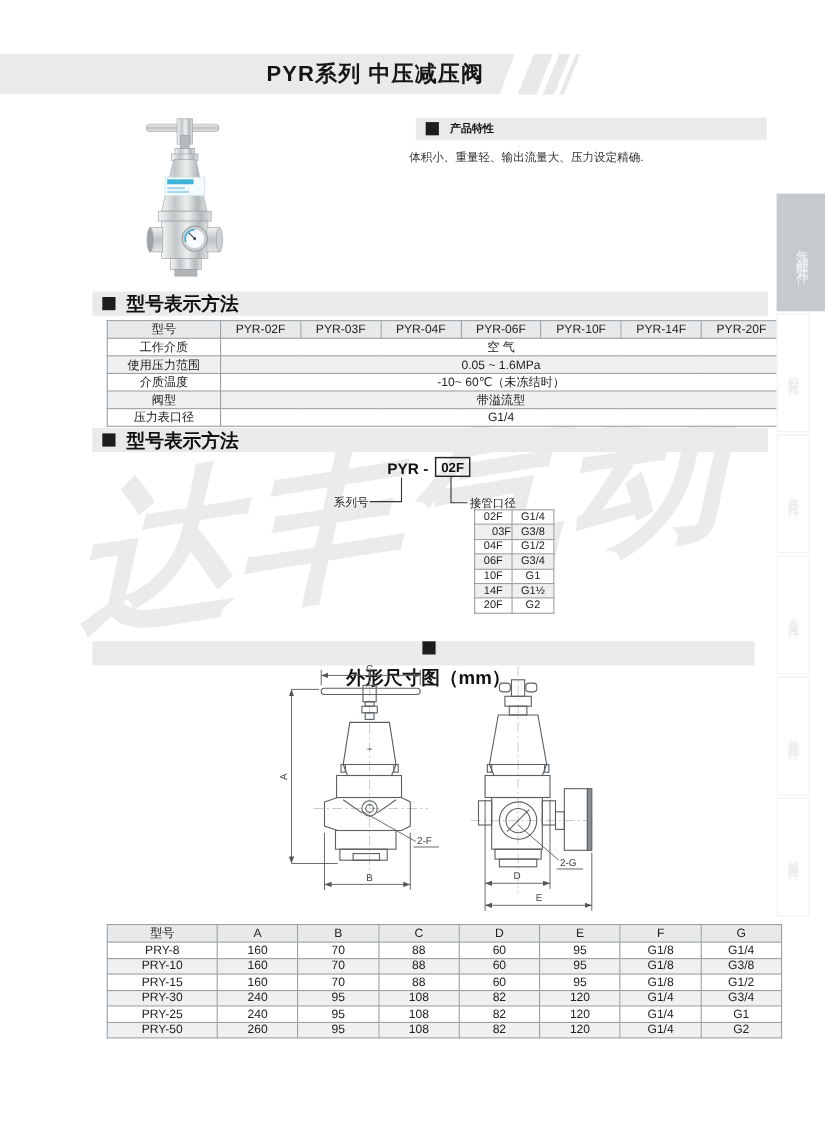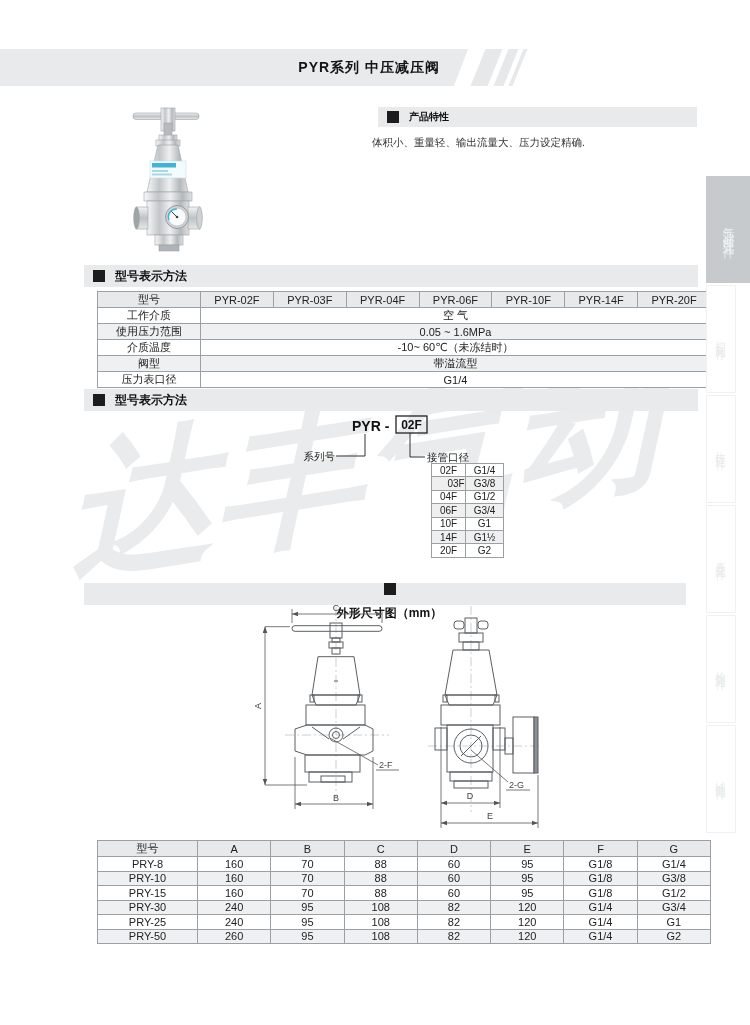--- a/index.html
+++ b/index.html
@@ -6,26 +6,26 @@
   body{width:750px;height:1025px;position:relative;background:#fff;
        font-family:"Liberation Sans","DejaVu Sans",sans-serif;overflow:hidden;}
   
   .watermark{position:absolute;left:15px;top:368px;width:700px;text-align:center;
     font-size:148px;font-weight:900;font-style:italic;color:#e9ebec;letter-spacing:2px;
     transform:rotate(-9deg) skewX(-8deg);z-index:0;white-space:nowrap;pointer-events:none;}
   
   .title-bar{position:absolute;left:0;top:49px;width:468px;height:37px;background:#e8eaec;
     clip-path:polygon(0 0,100% 0,calc(100% - 14px) 100%,0 100%);
     display:flex;align-items:center;justify-content:flex-end;box-sizing:border-box;
-    padding-right:28px;font-size:14px;font-weight:bold;color:#151515;letter-spacing:1px;z-index:2;padding-left:24px;}
+    padding-right:28px;font-size:20px;font-weight:bold;color:#151515;letter-spacing:1px;z-index:2;padding-left:24px;}
   .slash{position:absolute;top:49px;height:37px;background:#e6e8ea;transform:skewX(-22deg);z-index:2;}
   .s1{left:478px;width:17px;} .s2{left:501px;width:10px;} .s3{left:516px;width:4px;}
   
   .sec-h{position:absolute;height:22px;background:#e9eaec;display:flex;align-items:center;
-    gap:10px;padding-left:9px;box-sizing:border-box;font-size:12px;font-weight:bold;color:#111;z-index:2;}
+    gap:10px;padding-left:9px;box-sizing:border-box;font-size:17px;font-weight:bold;color:#111;z-index:2;}
   .bullet{width:12px;height:12px;background:#1d1d1d;flex:0 0 auto;}
   .features-h{left:378px;top:107px;width:319px;height:20px;font-size:10px;}
   .sec1{left:84px;top:265px;width:614px;}
   .sec2{left:84px;top:389px;width:614px;}
   .sec3{left:84px;top:583px;width:602px;flex-direction:column;}
   .features-text{position:absolute;left:372px;top:136px;font-size:10.5px;color:#333;z-index:2;}
   
   table.grid{position:absolute;border-collapse:collapse;table-layout:fixed;z-index:2;background:#fff;margin-left:13px;}
   table.grid th,table.grid td{border:1px solid #9aa0a4;font-weight:normal;text-align:center;
     padding:0;overflow:hidden;white-space:nowrap;color:#222;}

